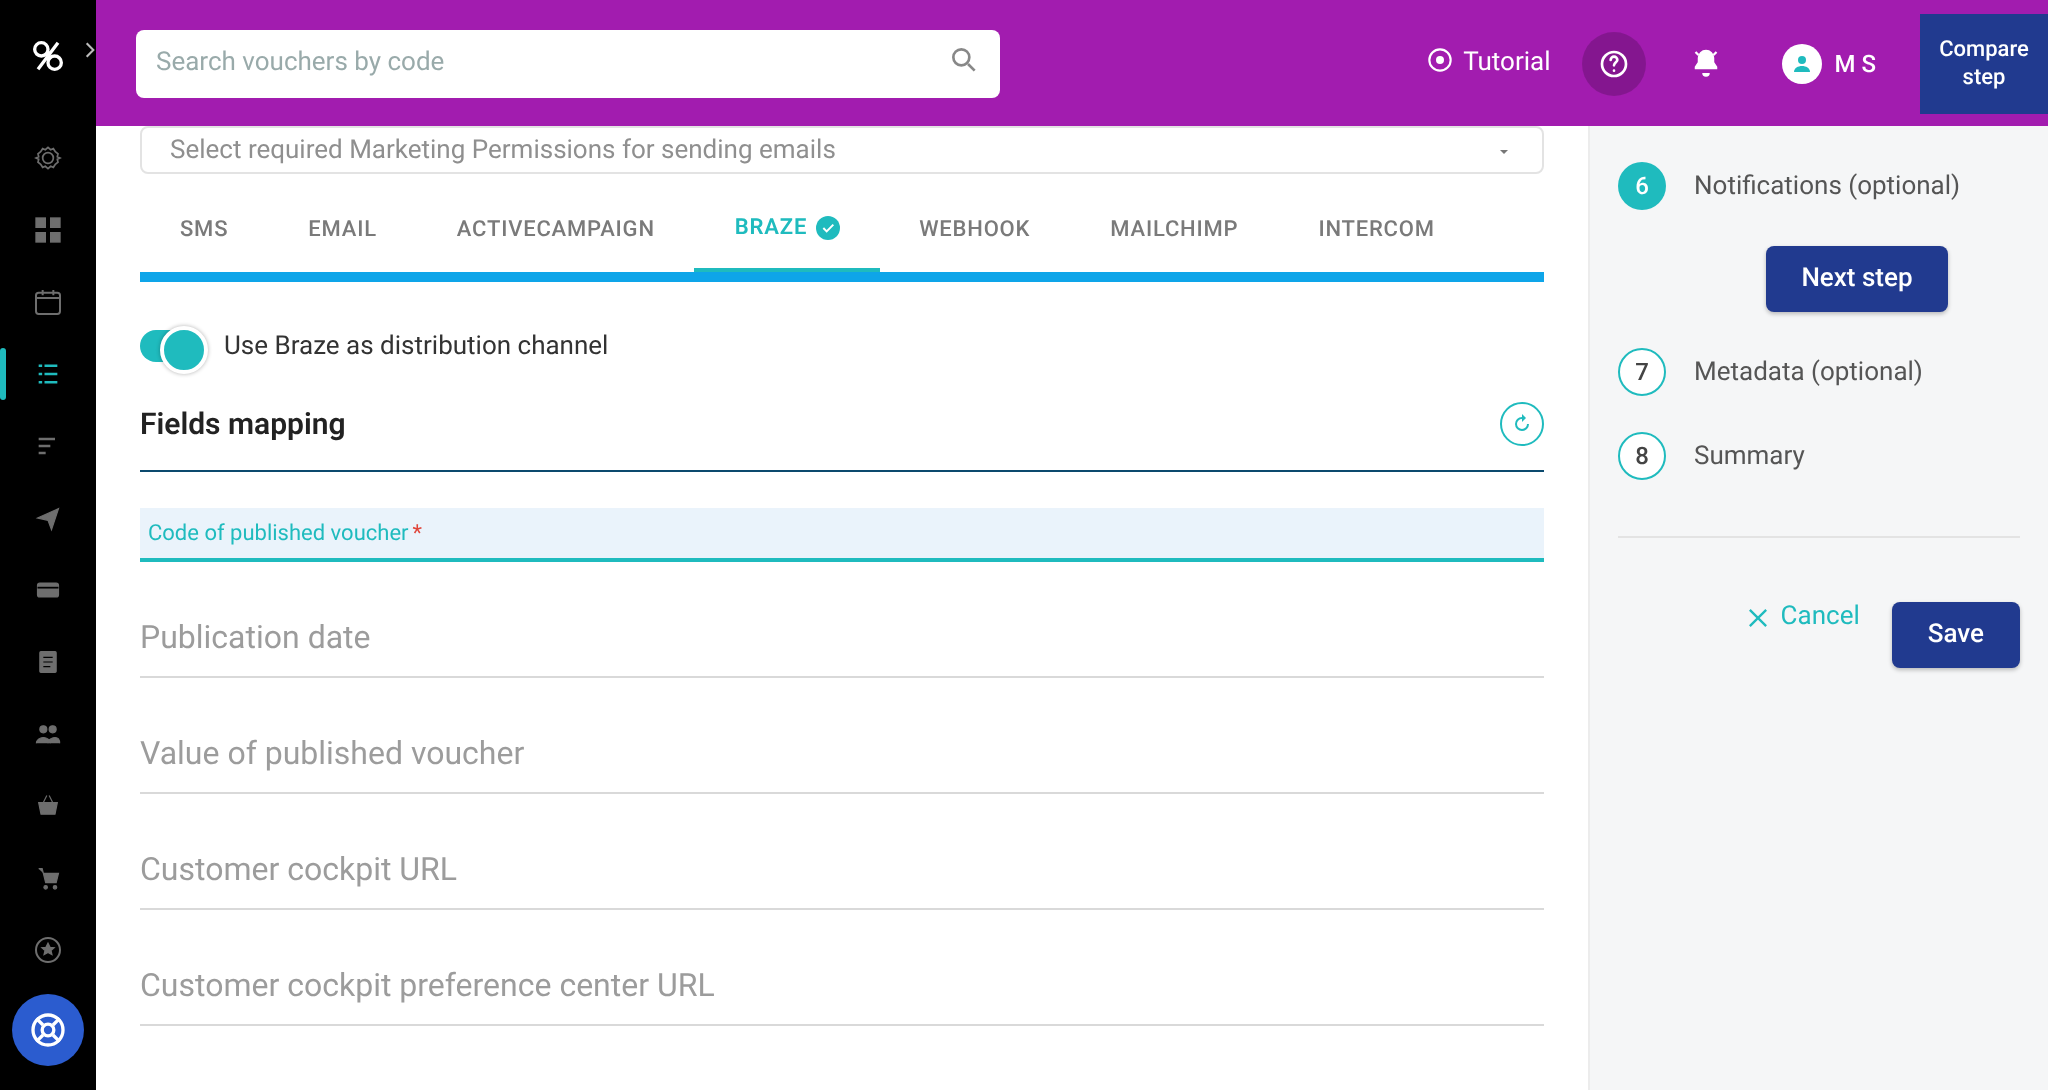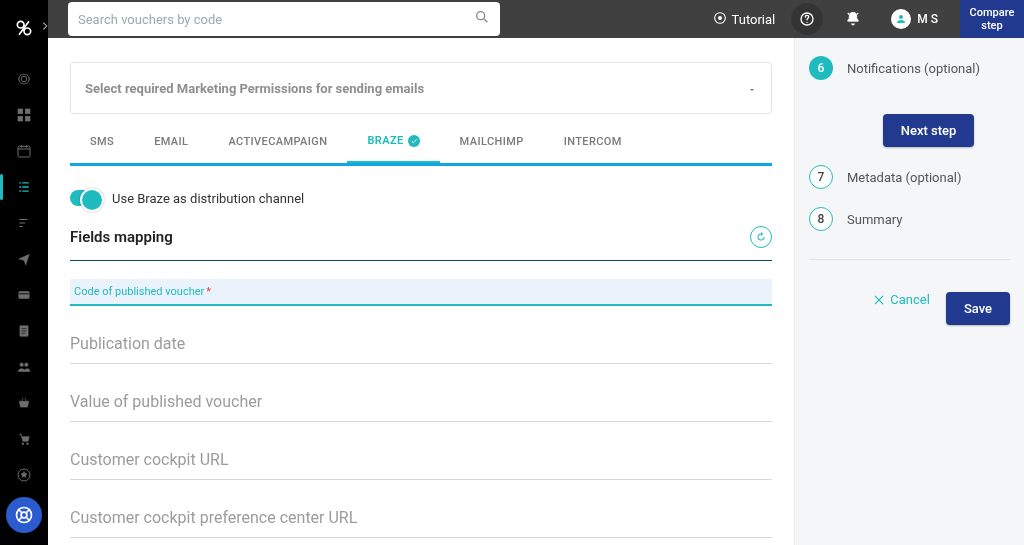--- a/index.html
+++ b/index.html
@@ -14,46 +14,46 @@
   .rail-items { margin-top: 22px; display:flex; flex-direction:column; gap:14px; align-items:center;}
   .rail-item { width:32px; height:22px; display:flex; align-items:center; justify-content:center; color:#6e6e6e; position:relative;}
   .rail-item svg { fill:#6e6e6e; stroke:#6e6e6e; }
   .rail-item.active svg { fill:#1fbbbe; stroke:#1fbbbe; }
   .rail-item.active::before{content:"";position:absolute;left:-8px;top:-2px;bottom:-2px;width:3px;background:#1fbbbe;border-radius:2px;}
   .rail-help { position:absolute; bottom:12px; width:36px;height:36px;border-radius:50%;background:#2b5ccf;display:flex;align-items:center;justify-content:center;}
   .rail-help svg{stroke:#fff;fill:none;}
 
   
   .main-col { flex:1; display:flex; flex-direction:column; min-width:0; }
-  .header { height:38px; background:#404040; display:flex; align-items:center; padding:0 0 0 20px; gap:14px; }
+  .header { height:63px; background:#a21caf; display:flex; align-items:center; padding:0 0 0 20px; gap:14px; }
   .searchbox { width:432px; height:34px; background:#fff; border-radius:4px; display:flex; align-items:center; padding:0 10px; }
   .searchbox input{ flex:1; border:none; outline:none; font-size:13px; color:#444; background:transparent;}
   .searchbox input::placeholder{color:#9aa;}
   .searchbox svg{fill:#888;}
   .header-spacer{flex:1;}
   .hdr-btn{display:flex;align-items:center;gap:4px;color:#fff;font-size:13px;padding:4px 2px;cursor:pointer;}
   .hdr-icon{width:32px;height:32px;border-radius:50%;display:flex;align-items:center;justify-content:center;}
   .hdr-icon svg{fill:#fff;stroke:#fff;}
   .hdr-help{background:rgba(0,0,0,0.18);}
   .user-chip{display:flex;align-items:center;gap:6px;color:#fff;font-size:12px;font-weight:500;padding:0 8px;}
   .user-chip .avatar{width:20px;height:20px;border-radius:50%;background:#fff;display:flex;align-items:center;justify-content:center;}
   .user-chip .avatar svg{fill:#1fbbbe;}
   .compare{width:64px;height:50px;background:#213a8f;color:#fff;font-size:11px;font-weight:500;display:flex;align-items:center;justify-content:center;text-align:center;line-height:1.2;}
 
   
   .body { flex:1; display:flex; min-height:0;}
   .content { flex:1; overflow:auto; background:#fff; padding:0 22px; }
   .rightcol { width:230px; background:#f5f6f7; border-left:1px solid #ececec; padding:18px 14px; display:flex;flex-direction:column;gap:18px;}
 
   
-  .perm-select{height:52px;border:1px solid #e3e3e3;border-radius:4px;display:flex;align-items:center;justify-content:space-between;padding:0 14px;margin-top:24px;color:#8f8f8f;font-size:13px;font-weight:bold;}
+  .perm-select{height:24px;border:1px solid #e3e3e3;border-radius:4px;display:flex;align-items:center;justify-content:space-between;padding:0 14px;color:#8f8f8f;font-size:13px;}
   .perm-select svg{fill:#777;}
 
   
-  .tabs{display:flex;align-items:center;gap:0;margin-top:6px;border-bottom:3px solid #0ea5e9;overflow:hidden;}
+  .tabs{display:flex;align-items:center;gap:0;margin-top:6px;border-bottom:5px solid #0ea5e9;overflow:hidden;}
   .tab{padding:14px 20px;font-size:11px;letter-spacing:0.4px;color:#7a7a7a;font-weight:500;white-space:nowrap;display:flex;align-items:center;gap:4px;}
   .tab.active{color:#1fbbbe;border-bottom:2px solid #1fbbbe;font-weight:600;}
   .tab .check{width:12px;height:12px;border-radius:50%;background:#1fbbbe;display:inline-flex;align-items:center;justify-content:center;}
   .tab .check svg{width:8px;height:8px;fill:#fff;}
 
   
   .toggle-row{display:flex;align-items:center;gap:10px;margin:24px 0 4px;font-size:13px;color:#333;}
   .toggle{width:32px;height:16px;border-radius:10px;background:#1fbbbe;position:relative;}
   .toggle::after{content:"";position:absolute;right:-2px;top:-2px;width:20px;height:20px;border-radius:50%;background:#1fbbbe;box-shadow:0 0 2px rgba(0,0,0,0.3);border:2px solid #fff;}
 
@@ -70,21 +70,21 @@
   .field.active{background:#eaf3fb;border-bottom:2px solid #1fbbbe;padding-left:4px;padding-right:4px;}
   .field input::placeholder{color:#9c9c9c;}
   .field.plain .placeholder{color:#9c9c9c;font-size:16px;padding:4px 0;}
 
   
   .step{display:flex;align-items:center;gap:14px;}
   .step .num{width:24px;height:24px;border-radius:50%;display:flex;align-items:center;justify-content:center;font-size:12px;font-weight:500;}
   .step.filled .num{background:#1fbbbe;color:#fff;}
   .step.outline .num{border:1.5px solid #1fbbbe;color:#444;background:#fff;}
   .step .lbl{font-size:13px;color:#555;}
-  .nextstep{align-self:center;margin-left:38px;margin-top:16px;}
+  .nextstep{align-self:center;margin-left:38px;margin-top:0;}
   .btn{padding:9px 18px;border-radius:4px;font-size:13px;font-weight:500;border:none;cursor:pointer;}
   .btn-primary{background:#213a8f;color:#fff;box-shadow:0 1px 2px rgba(0,0,0,0.25);}  
   .hr{height:1px;background:#e3e3e3;margin:10px 0;}
   .right-actions{display:flex;justify-content:flex-end;align-items:flex-start;gap:16px;margin-top:4px;}
   .cancel{display:flex;align-items:center;gap:4px;color:#1fbbbe;font-size:13px;cursor:pointer;}
   .cancel svg{stroke:#1fbbbe;}
 </style>
 </head>
 <body>
 
@@ -247,20 +247,21 @@
           <div class="tab">EMAIL</div>
           <div class="tab">ACTIVECAMPAIGN</div>
           <div class="tab active">
             <span>BRAZE</span>
             <span class="check">
                 <svg viewBox="0 0 24 24">
                   <path d="M5 12l5 5L20 7" stroke="#fff" stroke-width="3" fill="none"></path>
                 </svg>
               </span>
           </div>
+          <div class="tab">WEBHOOK</div>
           <div class="tab">MAILCHIMP</div>
           <div class="tab">INTERCOM</div>
         </div>
 
         <div class="toggle-row">
           <div class="toggle"></div>
           <span>Use Braze as distribution channel</span>
         </div>
 
         <div class="section-head">

